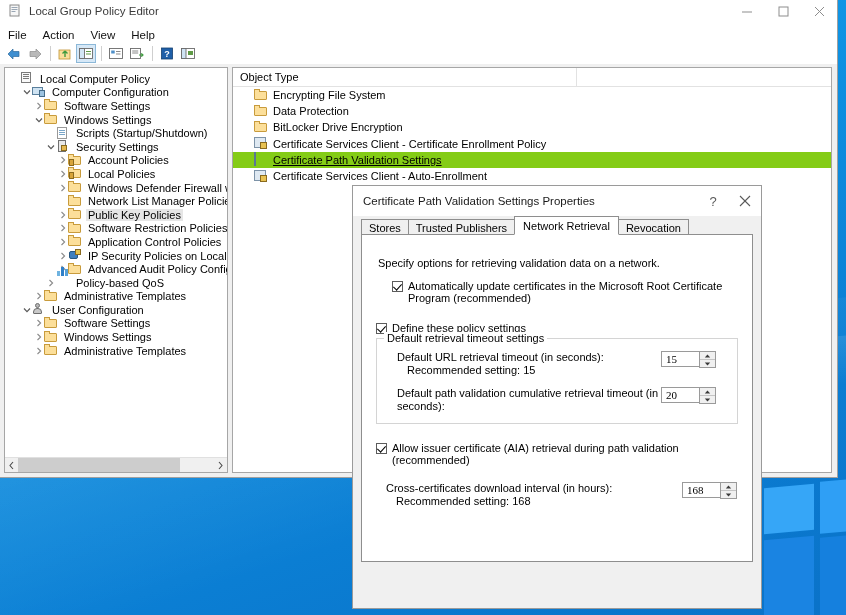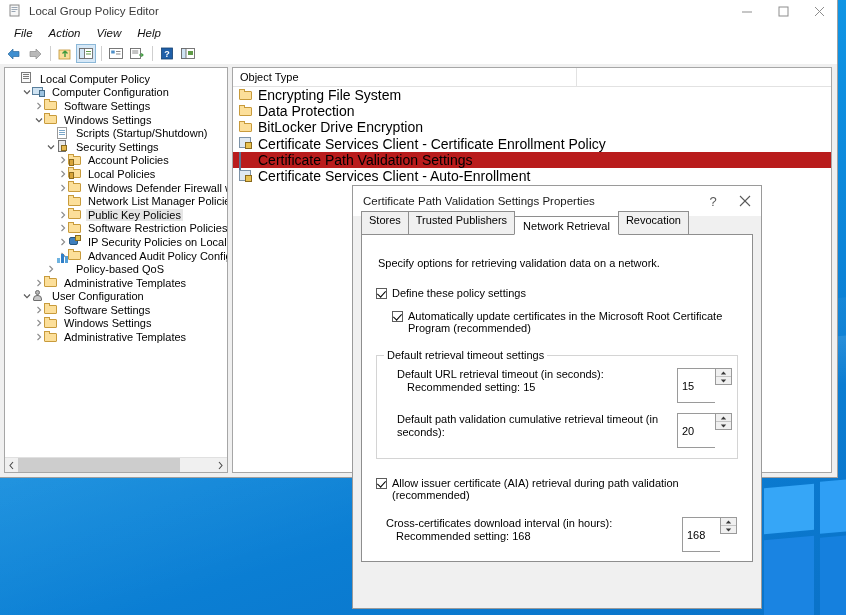--- a/index.html
+++ b/index.html
@@ -91,24 +91,22 @@
     color: #6a6a6a;
     font-size: 11px;
   }
   .wc svg { display:block; }
 
   
   .menubar {
     height: 21px;
     background: #ffffff;
     display: flex;
-    align-items: center;
-    padding-left: 6px;
+    align-items: flex-end;
     font-size: 11.5px;
-    font-style: italic;
   }
   .menubar span { padding: 2px 8px; color:#111; }
 
   
   .toolbar {
     height: 21px;
     background: #ffffff;
     display: flex;
     align-items: center;
     padding-left: 4px;
@@ -223,25 +221,25 @@
     align-items: center;
     font-size: 11px;
     position: relative;
   }
   .colhead .c1 { width: 344px; padding-left: 7px; box-sizing: border-box; border-right:1px solid #e2e2e2; height:18px; line-height:18px;}
   .colhead .c2 { flex:1; }
   .lrow {
     display: flex;
     align-items: center;
     height: 16.2px;
-    font-size: 14px;
-    padding-left: 6px;
+    font-size: 11px;
+    padding-left: 21px;
     white-space: nowrap;
   }
-  .lrow.sel { background: #b91c1c; }
+  .lrow.sel { background: #84cc16; text-decoration: underline; }
   .licon { width:14px; height:13px; margin-right:5px; flex:0 0 auto; position:relative;}
 
   .ico-cert { width:14px; height:13px; position:relative; }
   .ico-cert::before{content:"";position:absolute;left:0;top:0;width:12px;height:11px;background:#dfe9f2;border:1px solid #7d93a8;box-sizing:border-box;}
   .ico-cert::after{content:"";position:absolute;left:6px;top:5px;width:7px;height:7px;background:#e8c252;border:1px solid #8a6a1e;box-sizing:border-box;}
 
   .ico-cpvs { width:14px; height:13px; position:relative; background:
       repeating-linear-gradient(45deg,#6d8fb8 0 2px,#c9d8e8 2px 4px);
       border:1px solid #5a7695; box-sizing:border-box;}
 
@@ -282,21 +280,21 @@
     display:flex; align-items:flex-end;
     height: 19px;
     padding-left: 8px;
     position: relative;
     background: #f0f0f0;
   }
   .tabstrip::after {
     content:""; position:absolute; left:8px; right:8px; bottom:0; height:1px; background:#8e8e8e;
   }
   .tab {
-    height: 24px;
+    height: 16px;
     line-height: 16px;
     padding: 0 7px;
     font-size: 11px;
     background: #f0f0f0;
     border:1px solid #8e8e8e;
     border-bottom: 1px solid #8e8e8e;
     margin-right: -1px;
     box-sizing: border-box;
     position: relative;
     z-index: 1;
@@ -340,45 +338,45 @@
     content:"";
     position:absolute; left:2px; top:0px;
     width:4px; height:7px;
     border: solid #000;
     border-width: 0 1.4px 1.4px 0;
     transform: rotate(42deg);
   }
   .chklabel { font-size: 11px; line-height: 12px; }
 
   .groupbox {
-    margin-top: 21px;
+    margin-top: 4px;
     border: 1px solid #d4d4d4;
     position: relative;
-    padding: 12px 4px 10px 10px;
+    padding: 12px 20px 10px 10px;
   }
   .gb-title {
     position:absolute; top:-7px; left: 7px;
     background:#fff; padding: 0 3px;
     font-size: 11px;
   }
 
   .fieldrow { display:flex; align-items:flex-start; margin-bottom: 10px; }
   .fieldrow:last-child { margin-bottom: 0; }
   .fieldtext { flex: 1; }
   .fl1 { font-size: 11px; line-height: 13px; padding-left: 10px; }
   .fl2 { font-size: 11px; line-height: 13px; padding-left: 20px; }
 
   .spin { display:flex; width: 56px; flex:0 0 auto; margin-top: 0px; }
   .spin input {
     width: 38px;
-    height: 35px;
+    height: 16px;
     border: 1px solid #9a9a9a;
     border-right: none;
     box-sizing: border-box;
-    font-family: Liberation Sans, sans-serif;
+    font-family: Liberation Serif, serif;
     font-size: 11px;
     padding-left: 4px;
     background:#fff;
     color:#000;
     outline:none;
   }
   .spin .sbtns { width: 17px; height:17px; display:flex; flex-direction:column; border:1px solid #9a9a9a; box-sizing:border-box; }
   .spin .sb { flex:1; background:#f0f0f0; display:flex; align-items:center; justify-content:center; }
   .spin .sb:first-child { border-bottom:1px solid #c4c4c4; }
   .spin .sb svg { display:block; }
@@ -654,20 +652,32 @@
               </span>
               <span class="tlabel">Software Restriction Policies</span>
             </div>
             <div class="trow">
               <span class="ind" style="width: 48px;"></span>
               <span class="chev">
                 <svg width="8" height="8" viewBox="0 0 8 8">
                   <path d="M2.5 1 L5.6 4 L2.5 7" stroke="#8a8a8a" stroke-width="1.1" fill="none"></path>
                 </svg>
               </span>
+              <span class="ticon">
+                <span class="ico-folder"></span>
+              </span>
+              <span class="tlabel">Application Control Policies</span>
+            </div>
+            <div class="trow">
+              <span class="ind" style="width: 48px;"></span>
+              <span class="chev">
+                <svg width="8" height="8" viewBox="0 0 8 8">
+                  <path d="M2.5 1 L5.6 4 L2.5 7" stroke="#8a8a8a" stroke-width="1.1" fill="none"></path>
+                </svg>
+              </span>
               <span class="ticon"><span class="ico-ipsec"></span></span>
               <span class="tlabel">IP Security Policies on Local Comput</span>
             </div>
             <div class="trow">
               <span class="ind" style="width: 48px;"></span>
               <span class="chev">
                 <svg width="8" height="8" viewBox="0 0 8 8">
                   <path d="M2.5 1 L5.6 4 L2.5 7" stroke="#8a8a8a" stroke-width="1.1" fill="none"></path>
                 </svg>
               </span>
@@ -825,28 +835,28 @@
         <div class="tab">Stores</div>
         <div class="tab">Trusted Publishers</div>
         <div class="tab active">Network Retrieval</div>
         <div class="tab">Revocation</div>
       </div>
 
     <div class="tabpage">
 
       <div class="desc">Specify options for retrieving validation data on a network.</div>
 
+      <div class="chkrow indent">
+        <div class="cbox checked"></div>
+        <div class="chklabel">Automatically update certificates in the Microsoft Root Certificate Program (recommended)</div>
+      </div>
+
       <div class="chkrow">
         <div class="cbox checked"></div>
         <div class="chklabel">Define these policy settings</div>
-      </div>
-
-      <div class="chkrow indent">
-        <div class="cbox checked"></div>
-        <div class="chklabel">Automatically update certificates in the Microsoft Root Certificate Program (recommended)</div>
       </div>
 
       <div class="groupbox">
         <div class="gb-title">Default retrieval timeout settings</div>
 
         <div class="fieldrow">
           <div class="fieldtext">
             <div class="fl1">Default URL retrieval timeout (in seconds):</div>
             <div class="fl2">Recommended setting: 15</div>
           </div>

